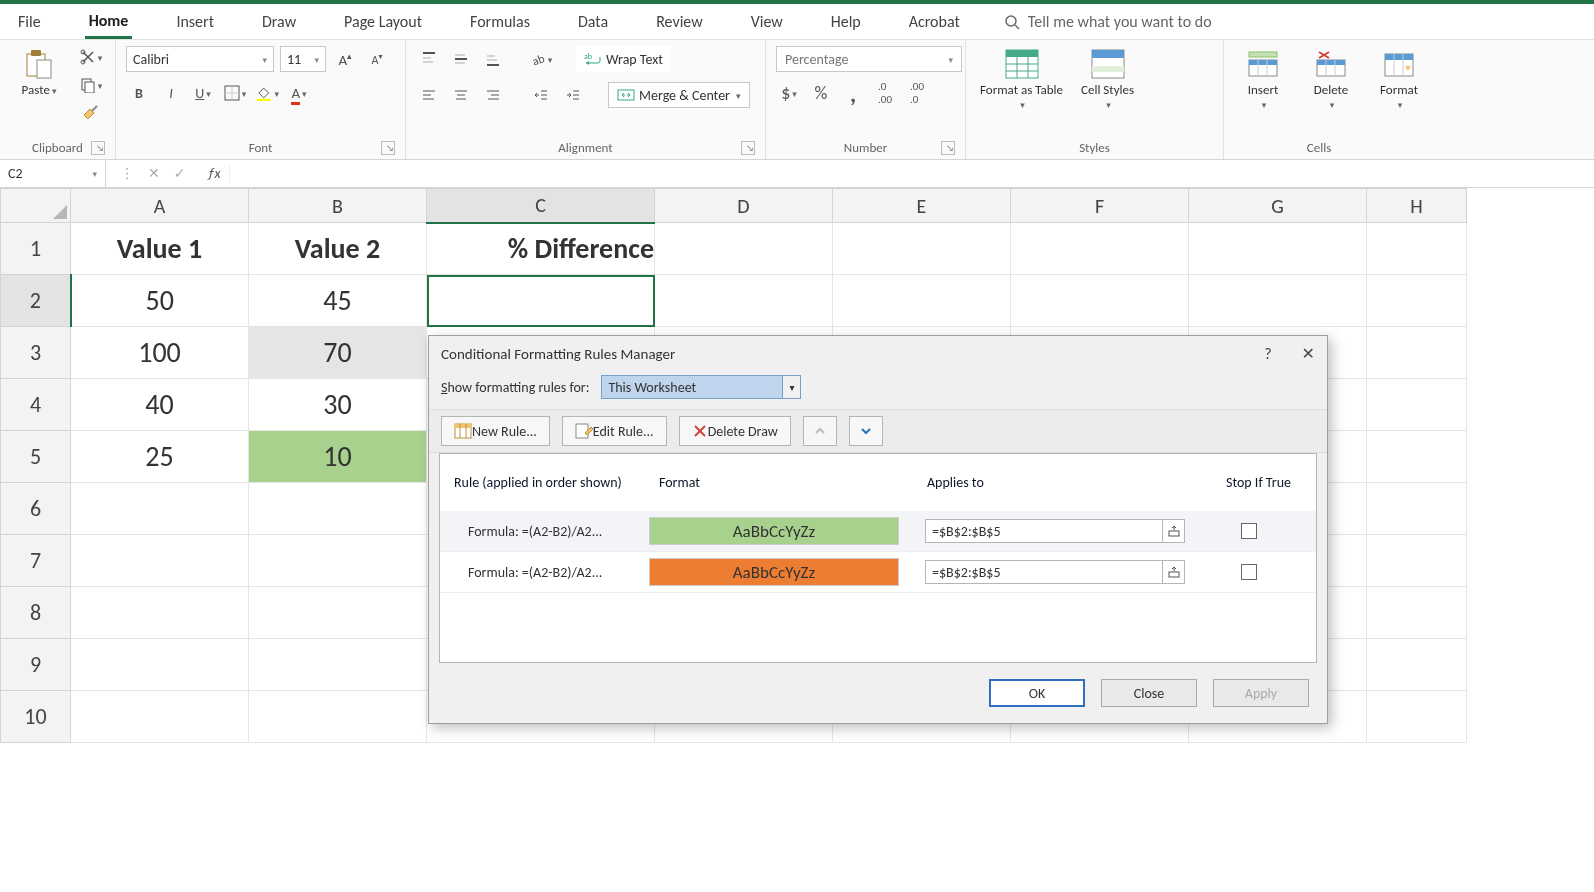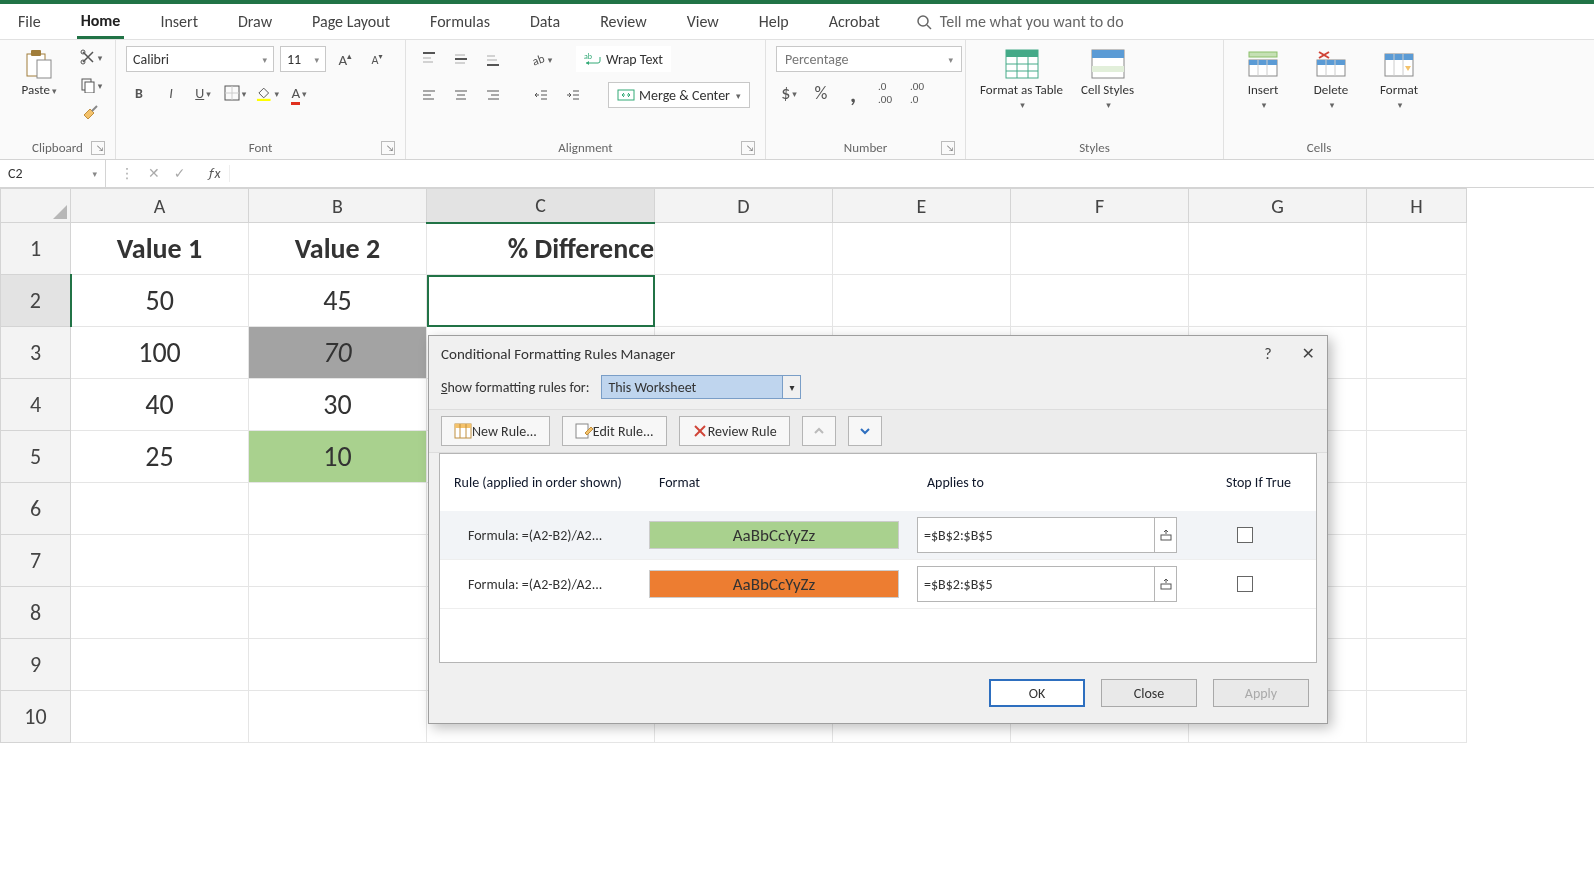--- a/index.html
+++ b/index.html
@@ -15,21 +15,21 @@
   }
   
   .app-accent { height: 4px; background: #217346; }
   
   .tabs {
     display: flex;
     align-items: center;
     height: 36px;
     padding: 0 14px;
     border-bottom: 1px solid #e1e1e1;
-    gap: 32px;
+    gap: 40px;
     font-size: 16px;
   }
   .tabs .tab { cursor: pointer; padding: 6px 4px; color: #444; }
   .tabs .tab.active {
     font-weight: 600;
     border-bottom: 3px solid #217346;
     color: #222;
   }
   .tabs .search {
     display: flex; align-items: center; gap: 8px;
@@ -139,21 +139,21 @@
     width: 70px; background:#f3f3f3; border:1px solid #d4d4d4;
     font-weight: 400; font-size: 22px; color:#444; cursor: pointer;
   }
   table.grid th.rowh.sel { background:#e3e3e3; border-right:2px solid #217346; }
   table.grid td {
     height: 52px; border:1px solid #e5e5e5;
     font-size: 28px; text-align:center;
   }
   table.grid tr.h1 td.bold { font-weight: 700; font-size: 28px; }
   td.fill-green { background: #a9d18e; }
-  td.fill-orange { background: #a3a3a3; font-style: italic; }
+  td.fill-orange { background: #e5e5e5; }
   td.selected { outline: 2px solid #217346; outline-offset:-2px; background:#fff; }
   
   .dialog {
     position: absolute;
     left: 428px; top: 335px;
     width: 900px;
     background: #f0f0f0;
     border: 1px solid #9e9e9e;
     box-shadow: 4px 4px 12px rgba(0,0,0,0.25);
     font-size: 14px;
@@ -211,23 +211,24 @@
     border-bottom: 1px solid #eee;
   }
   .rule-row.sel { background:#f2f4f7; }
   .rule-row .r-formula { width:205px; padding-left:24px; }
   .rule-row .r-format {
     width: 250px; height: 28px; border:1px solid #ccc;
     display:flex; align-items:center; justify-content:center;
     font-size: 17px; margin-right: 18px;
   }
   .rule-row .r-applies {
-    width: 260px; height: 36px; border:1px solid #b5b5b5;
+    width: 260px; height: 24px; border:1px solid #b5b5b5;
     background:#fff; display:flex; align-items:center; padding:0 6px;
     position:relative;
+    margin-left:8px;
   }
   .rule-row .r-applies .expand {
     position:absolute; right:0; top:0; bottom:0; width:22px;
     border-left:1px solid #b5b5b5;
     display:flex;align-items:center;justify-content:center;
     cursor:pointer;
   }
   .rule-row .r-stop {
     flex:1; display:flex; justify-content:center;
   }
@@ -729,21 +730,21 @@
           <rect x="1" y="1" width="12" height="14" fill="#fff" stroke="#888"></rect>
           <path d="M10 10 l6 -6 l2 2 l-6 6 z" fill="#f4c26b" stroke="#c08f3f"></path>
         </svg>
       <span>Edit Rule...</span>
     </div>
     <div class="dlg-btn">
       <svg width="16" height="16" viewBox="0 0 16 16">
           <line x1="3" y1="3" x2="13" y2="13" stroke="#d04437" stroke-width="2"></line>
           <line x1="13" y1="3" x2="3" y2="13" stroke="#d04437" stroke-width="2"></line>
         </svg>
-      <span>Review Rule</span>
+      <span>Delete Draw</span>
     </div>
     <div class="dlg-btn sq disabled">
       <svg width="14" height="14" viewBox="0 0 14 14">
           <path d="M3 9 L7 5 L11 9" fill="none" stroke="#bbb" stroke-width="2"></path>
         </svg>
     </div>
     <div class="dlg-btn sq">
       <svg width="14" height="14" viewBox="0 0 14 14">
           <path d="M3 5 L7 9 L11 5" fill="none" stroke="#2e6fbf" stroke-width="2"></path>
         </svg>

